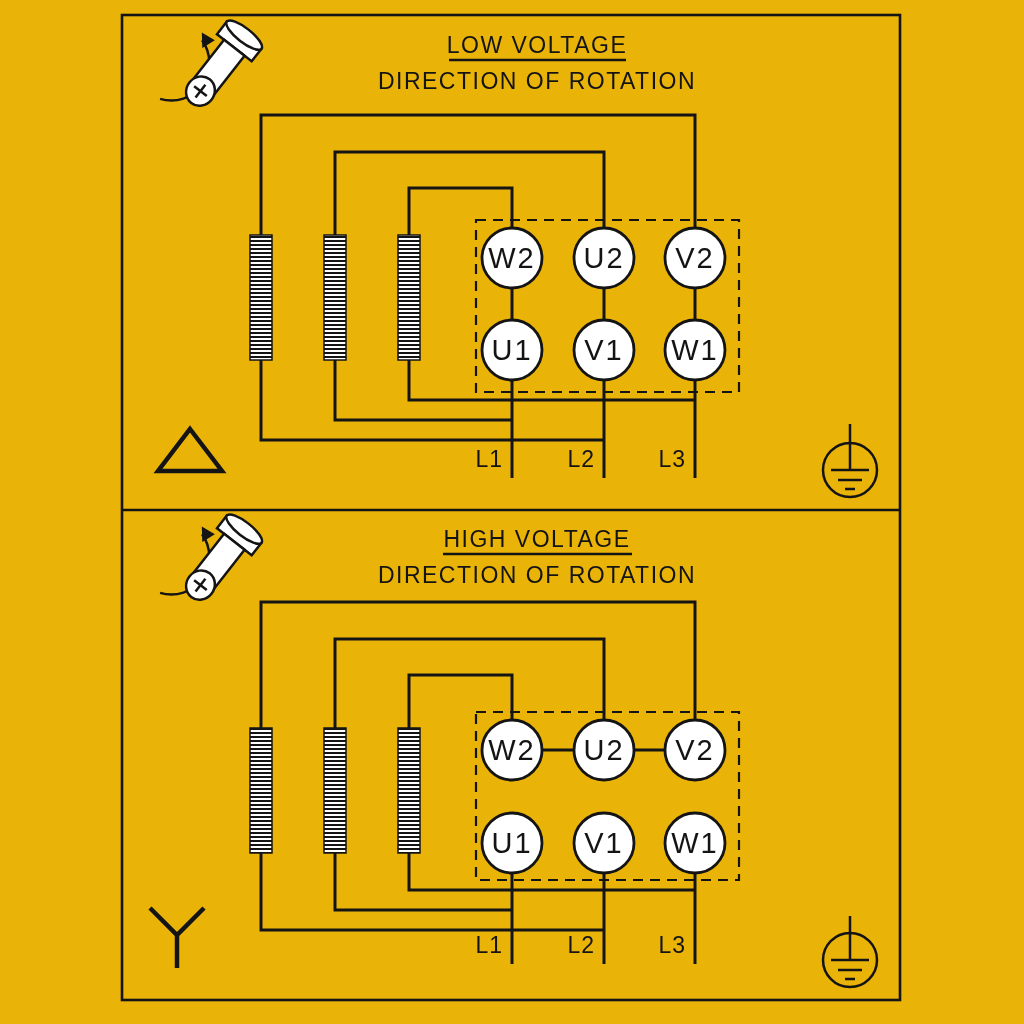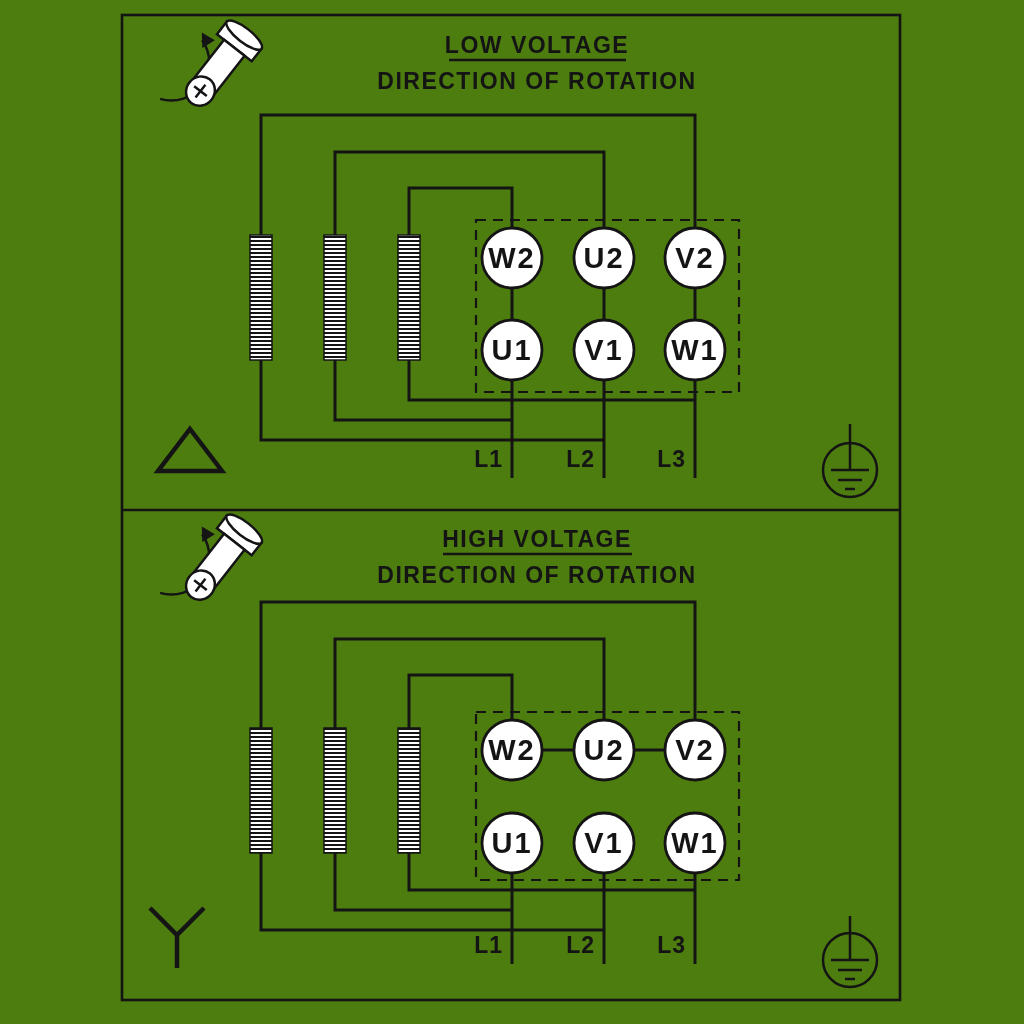--- a/index.html
+++ b/index.html
@@ -1,16 +1,16 @@
 <!DOCTYPE html>
 <html><head>
 <meta charset="utf-8">
 <style>
   html,body{margin:0;padding:0;background:#ffffff;}
-  .stage{width:1024px;height:1024px;position:relative;background:#4d7c0f;overflow:hidden;font-weight:bold;}
+  .stage{width:1024px;height:1024px;position:relative;background:#eab308;overflow:hidden;}
   svg{display:block;}
   .wire{fill:none;stroke:#141414;stroke-width:3;}
   .thin{fill:none;stroke:#141414;stroke-width:2.5;}
   .border{fill:none;stroke:#141414;stroke-width:2.6;}
   .term{fill:#ffffff;stroke:#141414;stroke-width:2.8;}
   .dashedbox{fill:none;stroke:#141414;stroke-width:2.2;stroke-dasharray:10 7;}
   .coil{fill:url(#coilhatch);stroke:#141414;stroke-width:1.5;}
   text{fill:#141414;font-family:"Liberation Sans",sans-serif;}
   .title{font-size:23px;letter-spacing:1.5px;text-anchor:middle;}
   .tlabel{font-size:29px;letter-spacing:2px;text-anchor:middle;}

